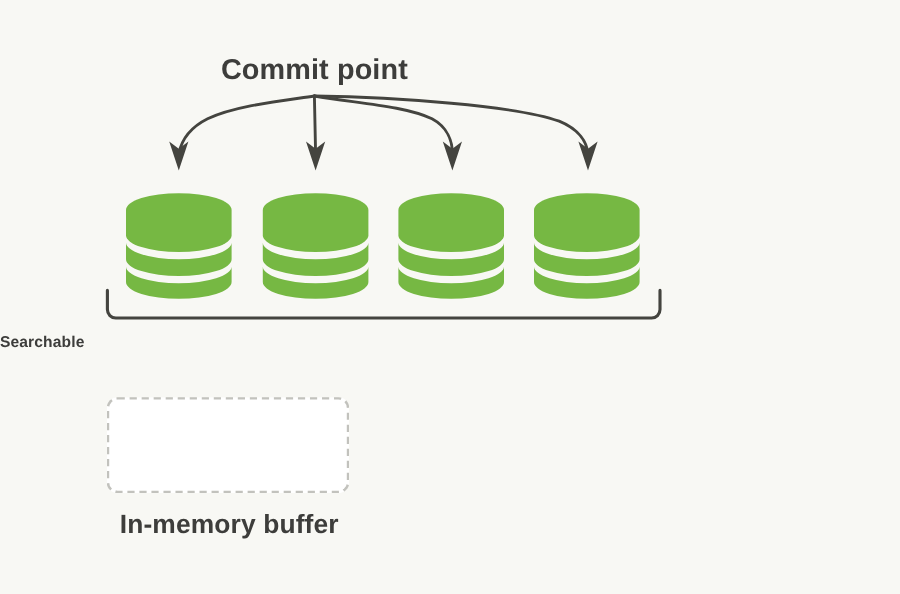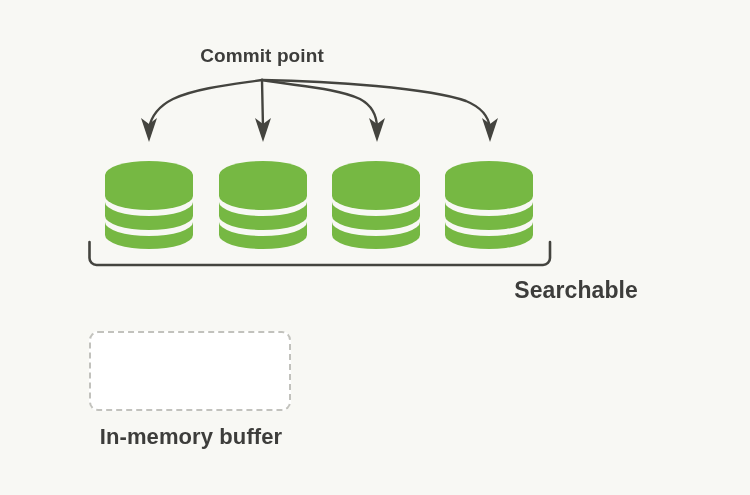--- a/index.html
+++ b/index.html
@@ -31,28 +31,28 @@
     font-weight: bold;
     color: #3d3d3b;
     white-space: nowrap;
     letter-spacing: 0.1px;
   }
   #commit-point-label {
     left: 0;
     top: 45px;
     width: 524px;
     text-align: center;
-    font-size: 19px;
+    font-size: 24px;
   }
   #searchable-label {
     left: 0;
     top: 277px;
     width: 638px;
-    text-align: right;
-    font-size: 23px;
+    text-align: left;
+    font-size: 13px;
   }
   #buffer-label {
     left: 0;
     top: 424px;
     width: 382px;
     text-align: center;
     font-size: 22px;
   }
   #inmemory-buffer-box {
     position: absolute;

